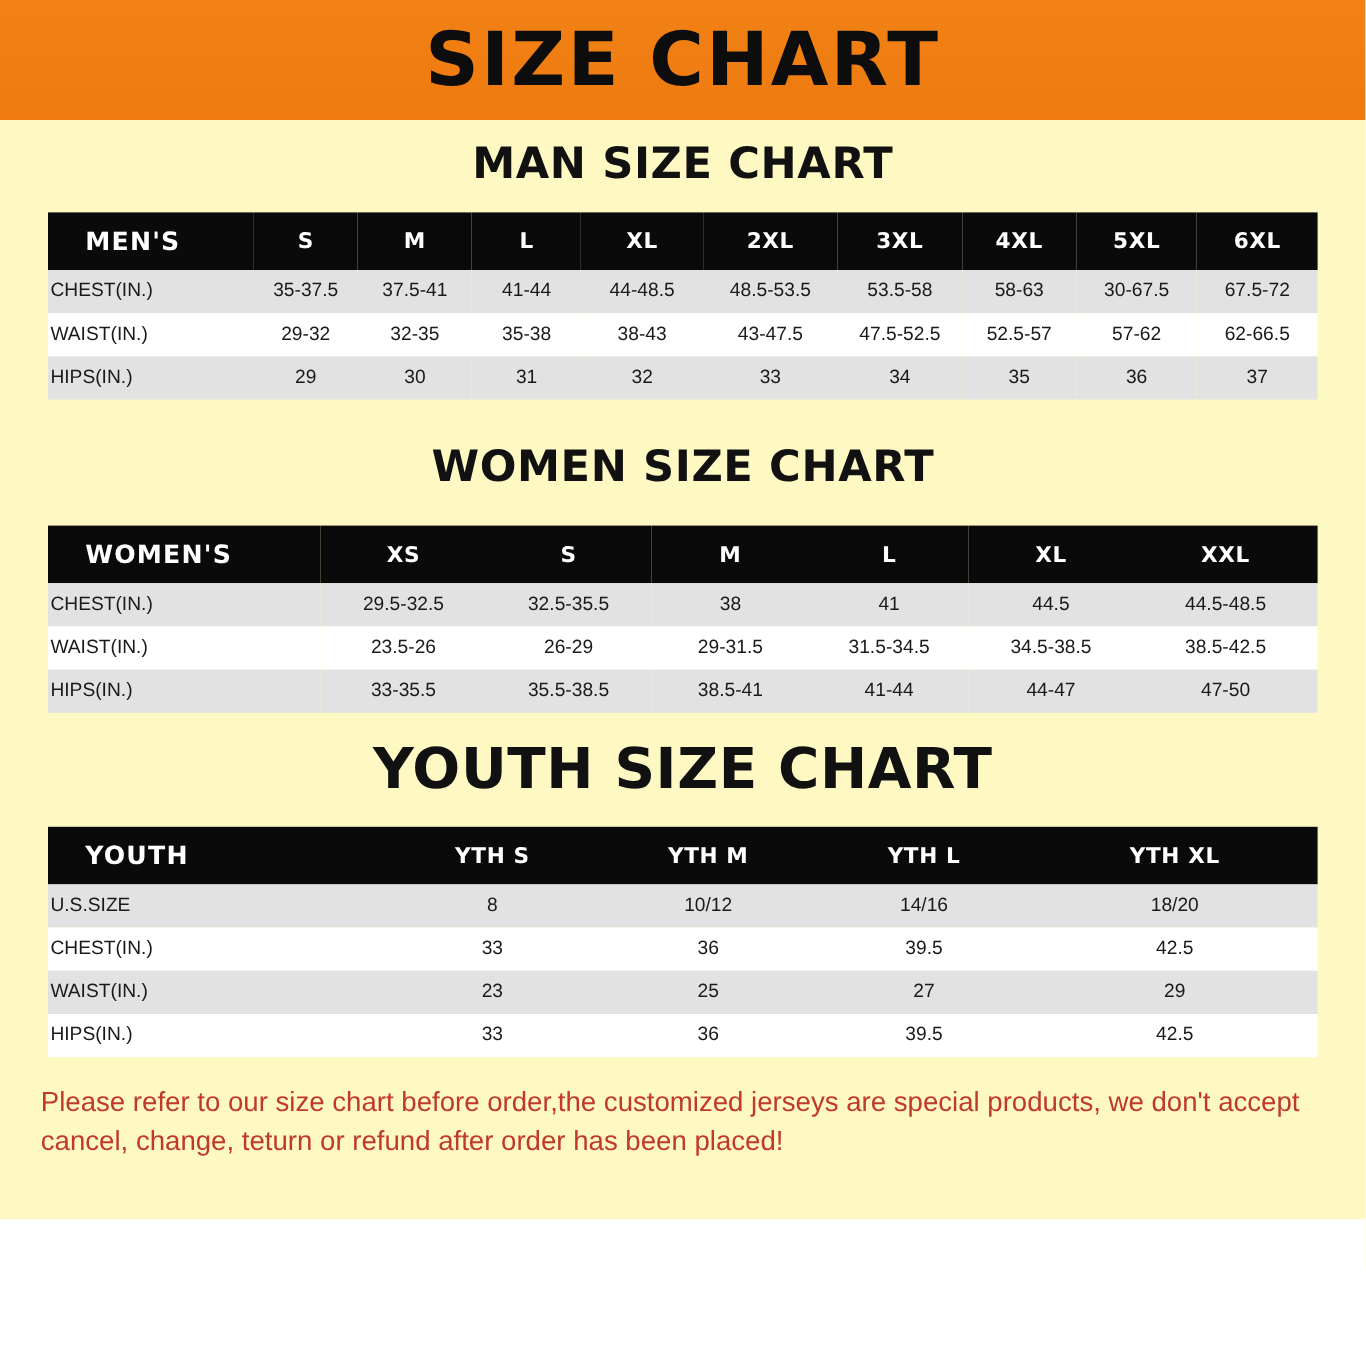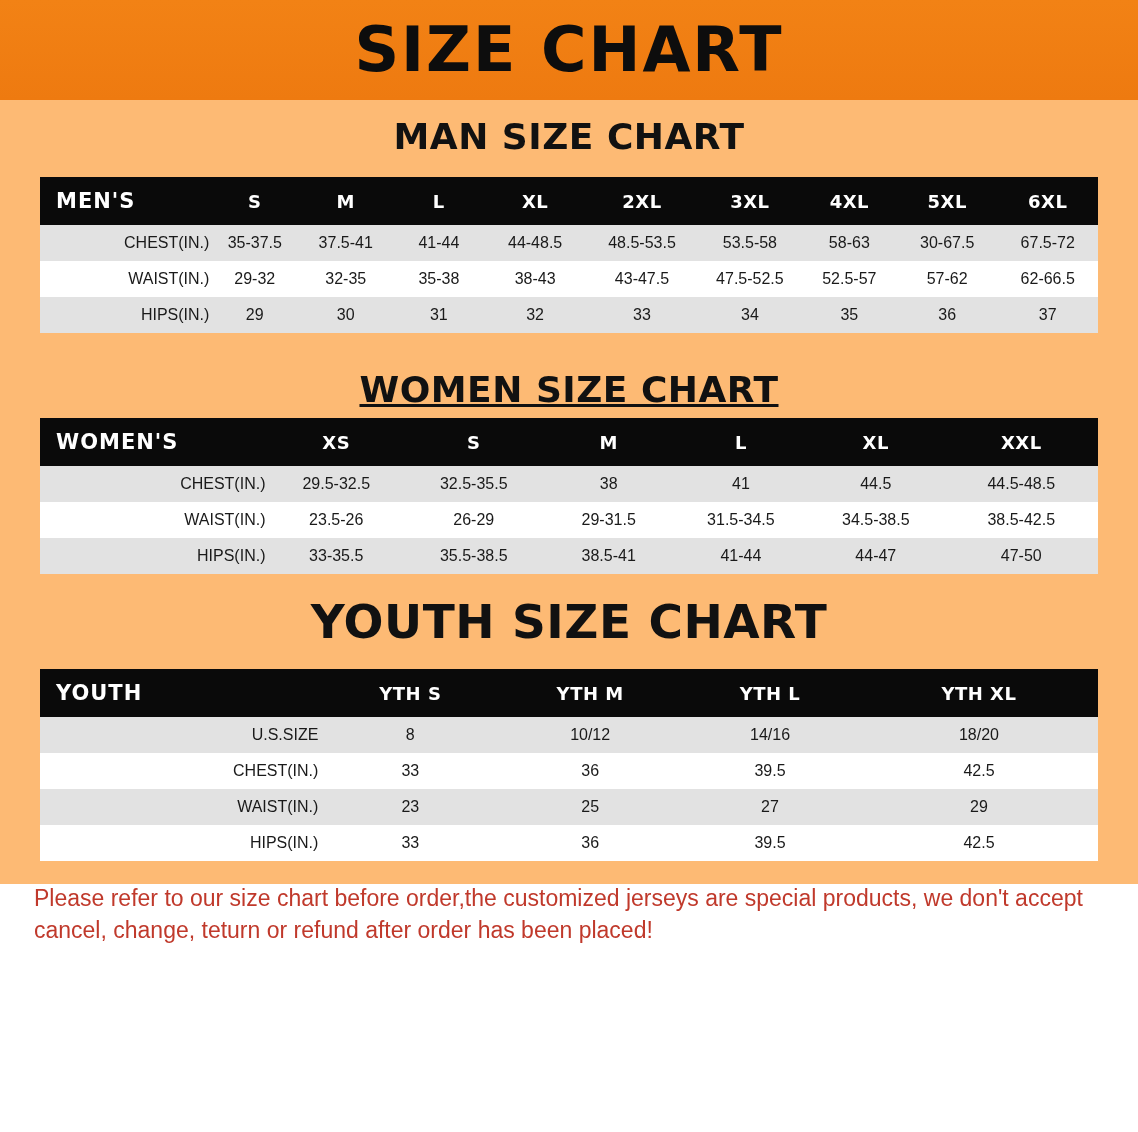--- a/index.html
+++ b/index.html
@@ -10,23 +10,23 @@
     width: 1138px;
     height: 1132px;
     background: #ffffff;
     font-family: "Liberation Sans", sans-serif;
     color: #111111;
     overflow: hidden;
   }
 
   .page {
     width: 1138px;
-    height: 884px;
+    height: 1016px;
     position: relative;
-    background: #fdba74;
+    background: #fef9c3;
     box-sizing: border-box;
   }
 
   
   .banner {
     height: 100px;
     background: #f07d13;
     background: linear-gradient(180deg, #f28215 0%, #ee7a10 100%);
     display: flex;
     align-items: center;
@@ -44,21 +44,21 @@
 
   
   .section-title {
     text-align: center;
     font-family: "DejaVu Sans", sans-serif;
     font-weight: bold;
     color: #111111;
     letter-spacing: 0.5px;
   }
   .title-man   { font-size: 36px; margin-top: 16px; margin-bottom: 20px; }
-  .title-women { font-size: 36px; margin-top: 36px; margin-bottom: 8px; text-decoration: underline; }
+  .title-women { font-size: 36px; margin-top: 36px; margin-bottom: 28px; }
   .title-youth { font-size: 47px; margin-top: 20px; margin-bottom: 20px; }
 
   
   .table-wrap {
     padding: 0 40px;
   }
   table.size-table {
     width: 100%;
     border-collapse: collapse;
     table-layout: fixed;
@@ -68,33 +68,33 @@
     color: #ffffff;
     font-family: "DejaVu Sans", sans-serif;
     font-weight: bold;
     font-size: 18px;
     text-align: center;
     padding: 12px 2px;
     letter-spacing: 0.5px;
   }
   table.size-table thead th.rowhead {
     text-align: left;
-    padding-left: 16px;
+    padding-left: 31px;
     font-size: 21px;
     letter-spacing: 1px;
   }
   table.size-table tbody td {
     text-align: center;
     font-size: 16px;
     padding: 9px 2px;
     color: #1a1a1a;
     font-family: "Liberation Sans", sans-serif;
   }
   table.size-table tbody td.rowlabel {
-    text-align: right;
+    text-align: left;
     font-size: 16px;
     color: #1a1a1a;
   }
   tr.shade td { background: #e2e2e2; }
   tr.plain td { background: #ffffff; }
 
   
   .men thead th { font-size: 17px; }
   .men tbody td { font-size: 15px; padding: 8px 1px; }
 

